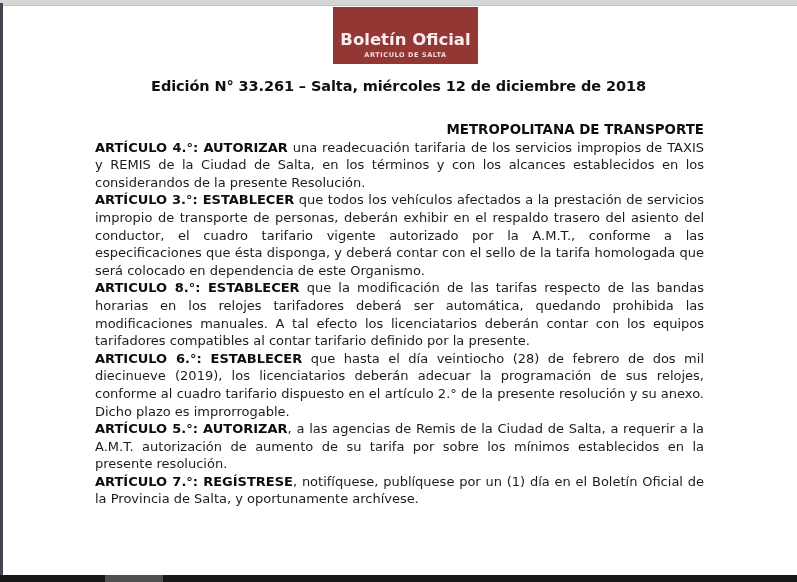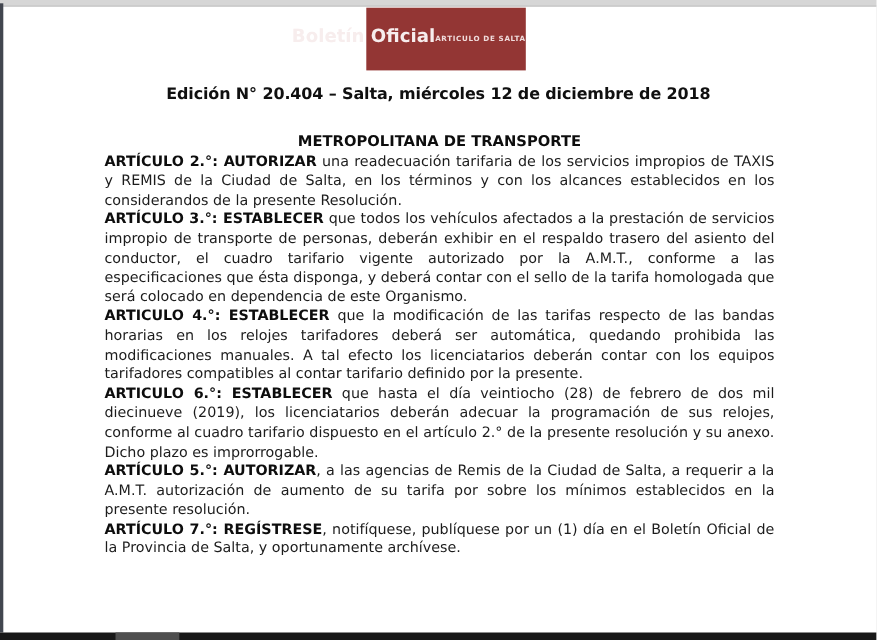--- a/index.html
+++ b/index.html
@@ -14,42 +14,42 @@
   .top-edge {
     position: absolute; top: 0; left: 0; right: 0; height: 5px;
     background: #d6d6d6; border-bottom: 1px solid #c2c2c2;
   }
   .left-edge {
     position: absolute; top: 3px; left: 0; width: 3px; bottom: 7px;
     background: #42464f;
   }
   .logo-box {
     position: absolute; left: 333px; top: 7px; width: 145px; height: 57px;
-    display: flex; flex-direction: row; justify-content: flex-end;
+    display: flex; flex-direction: column; justify-content: flex-end;
     align-items: center; padding-bottom: 5px; box-sizing: border-box;
   }
   .logo-title {
     color: #f7eded; font-weight: bold; font-size: 16.5px; line-height: 1;
     white-space: nowrap;
   }
   .logo-subtitle {
     color: #f0dcdc; font-size: 6.5px; font-weight: bold;
     letter-spacing: 0.6px; margin-top: 3px; white-space: nowrap;
   }
   .edition {
     position: absolute; top: 78px; left: 0; width: 100%;
     text-align: center; font-weight: bold; font-size: 14.5px; color: #101010;
     letter-spacing: -0.1px;
   }
   .doc {
     position: absolute; top: 121px; left: 95px; width: 609px;
     color: #1c1c1c; font-size: 13px; line-height: 17.6px;
   }
   .doc-title, .doc-subtitle {
-    text-align: center; font-weight: bold; font-size: 13.4px; color: #0d0d0d;
+    text-align: right; font-weight: bold; font-size: 13.4px; color: #0d0d0d;
   }
   .articles p { margin: 0; text-align: justify; }
   .articles .lead { font-weight: bold; color: #0d0d0d; }
   .hscrollbar {
     position: absolute; bottom: 0; left: 0; width: 100%; height: 7px;
     background: #181818;
   }
   .hscroll-thumb {
     position: absolute; left: 105px; top: 0; width: 58px; height: 100%;
     background: #4f4f4f;
@@ -61,31 +61,31 @@
 <div class="page">
 
   <div class="top-edge"></div>
   <div class="left-edge"></div>
 
   <div class="logo-box" style="background: rgb(147, 54, 52);">
     <div class="logo-title">Boletín Oficial</div>
     <div class="logo-subtitle">ARTICULO DE SALTA</div>
   </div>
 
-  <div class="edition">Edición N° 20.404 – Salta, miércoles 12 de diciembre de 2018</div>
+  <div class="edition">Edición N° 33.261 – Salta, miércoles 12 de diciembre de 2018</div>
 
   <div class="doc">
     <div class="doc-title">METROPOLITANA DE TRANSPORTE</div>
     <div class="articles">
-  <p><span class="lead">ARTÍCULO 2.°: AUTORIZAR</span><span> una readecuación tarifaria de los servicios impropios de TAXIS y REMIS de la Ciudad de Salta, en los términos y con los alcances establecidos en los considerandos de la presente Resolución.</span></p>
+  <p><span class="lead">ARTÍCULO 4.°: AUTORIZAR</span><span> una readecuación tarifaria de los servicios impropios de TAXIS y REMIS de la Ciudad de Salta, en los términos y con los alcances establecidos en los considerandos de la presente Resolución.</span></p>
 
 
   <p><span class="lead">ARTÍCULO 3.°: ESTABLECER</span><span> que todos los vehículos afectados a la prestación de servicios impropio de transporte de personas, deberán exhibir en el respaldo trasero del asiento del conductor, el cuadro tarifario vigente autorizado por la A.M.T., conforme a las especificaciones que ésta disponga, y deberá contar con el sello de la tarifa homologada que será colocado en dependencia de este Organismo.</span></p>
 
-  <p><span class="lead">ARTICULO 4.°: ESTABLECER</span><span> que la modificación de las tarifas respecto de las bandas horarias en los relojes tarifadores deberá ser automática, quedando prohibida las modificaciones manuales. A tal efecto los licenciatarios deberán contar con los equipos tarifadores compatibles al contar tarifario definido por la presente.</span></p>
+  <p><span class="lead">ARTICULO 8.°: ESTABLECER</span><span> que la modificación de las tarifas respecto de las bandas horarias en los relojes tarifadores deberá ser automática, quedando prohibida las modificaciones manuales. A tal efecto los licenciatarios deberán contar con los equipos tarifadores compatibles al contar tarifario definido por la presente.</span></p>
 
   <p><span class="lead">ARTICULO 6.°: ESTABLECER</span><span> que hasta el día veintiocho (28) de febrero de dos mil diecinueve (2019), los licenciatarios deberán adecuar la programación de sus relojes, conforme al cuadro tarifario dispuesto en el artículo 2.° de la presente resolución y su anexo. Dicho plazo es improrrogable.</span></p>
 
   <p><span class="lead">ARTÍCULO 5.°: AUTORIZAR</span><span>, a las agencias de Remis de la Ciudad de Salta, a requerir a la A.M.T. autorización de aumento de su tarifa por sobre los mínimos establecidos en la presente resolución.</span></p>
 
   <p><span class="lead">ARTÍCULO 7.°: REGÍSTRESE</span><span>, notifíquese, publíquese por un (1) día en el Boletín Oficial de la Provincia de Salta, y oportunamente archívese.</span></p>
 </div>
   </div>
 
   <div class="hscrollbar">

